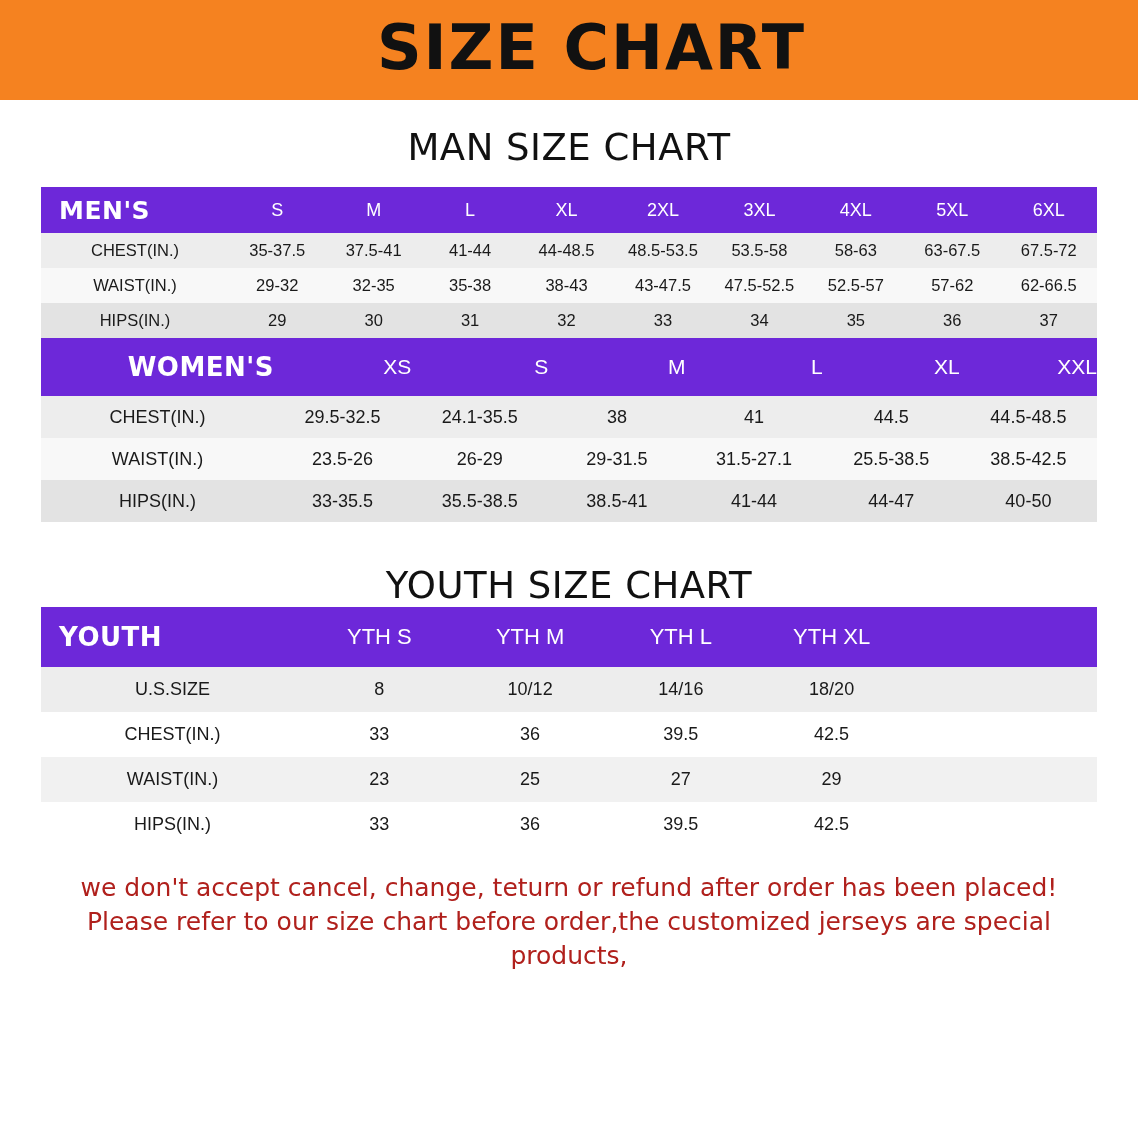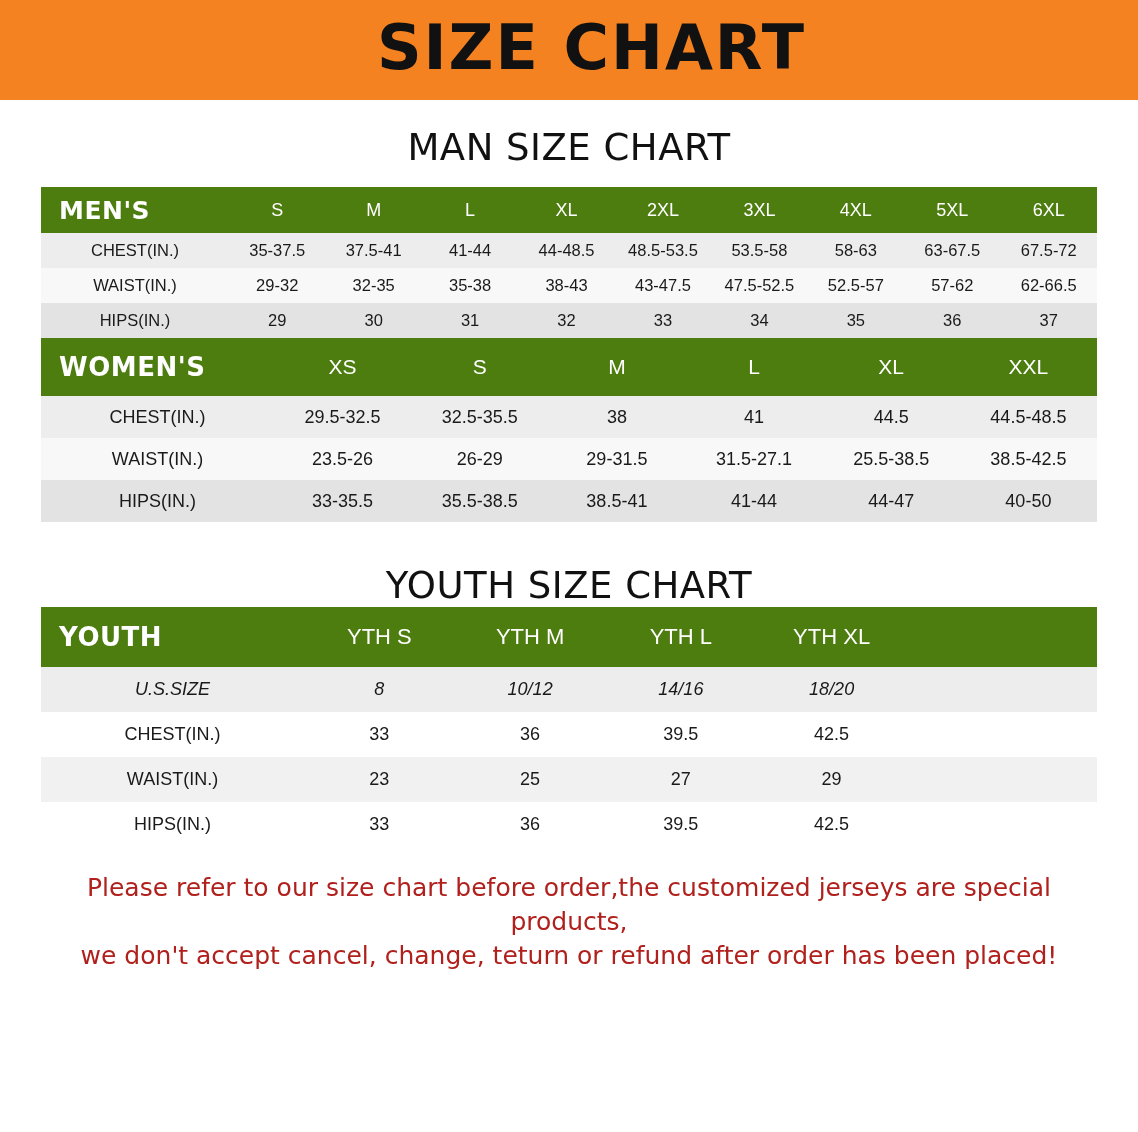--- a/index.html
+++ b/index.html
@@ -62,21 +62,21 @@
   }
   table.size-table th,
   table.size-table td {
     padding: 0;
     text-align: center;
     font-family: "Liberation Sans", sans-serif;
     color: #1a1a1a;
   }
   
   table.size-table thead tr {
-    background: #4d7c0f;
+    background: #6d28d9;
   }
   table.size-table thead th {
     color: #ffffff;
     font-size: 19px;
     height: 46px;
     vertical-align: middle;
     font-weight: normal;
   }
   table.size-table thead th.rowlabel {
     font-family: "DejaVu Sans", sans-serif;
@@ -100,30 +100,30 @@
   tr.band-b td { background: #f8f8f8; }
   tr.band-c td { background: #e3e3e3; }
 
   
   #men-table thead th { font-size: 18px; }
   #men-table thead th.rowlabel { font-size: 25px; }
   #men-table tbody td { font-size: 16.5px; height: 35px; }
 
   
   #women-table thead tr { height: 58px; }
-  #women-table thead th { font-size: 21px; height: 58px; }
+  #women-table thead th { font-size: 21px; height: 58px; text-align: right; }
   #women-table thead th.rowlabel { font-size: 26px; }
   #women-table tbody td { height: 42px; font-size: 18px; }
 
   
   #youth-table thead tr { height: 60px; }
   #youth-table thead th { font-size: 22px; height: 60px; }
   #youth-table thead th.rowlabel { font-size: 26px; }
   #youth-table tbody td { height: 45px; font-size: 18px; }
-  #youth-table tbody tr.band-a td { background: #ededed; font-style: italic; }
+  #youth-table tbody tr.band-a td { background: #ededed; }
   #youth-table tbody tr.band-b td { background: #ffffff; }
   #youth-table tbody tr.band-c td { background: #f1f1f1; }
   #youth-table tbody tr.band-d td { background: #ffffff; }
 
   
   .note {
     margin: 24px auto 0;
     width: 1060px;
     text-align: center;
     color: #b0201c;
@@ -212,21 +212,21 @@
           <th>M</th>
           <th>L</th>
           <th>XL</th>
           <th>XXL</th>
         </tr>
       </thead>
       <tbody>
         <tr class="band-a">
           <td class="rowlabel">CHEST(IN.)</td>
           <td>29.5-32.5</td>
-          <td>32.5-35.5</td>
+          <td>24.1-35.5</td>
           <td>38</td>
           <td>41</td>
           <td>44.5</td>
           <td>44.5-48.5</td>
         </tr>
         <tr class="band-b">
           <td class="rowlabel">WAIST(IN.)</td>
           <td>23.5-26</td>
           <td>26-29</td>
           <td>29-31.5</td>
@@ -292,17 +292,17 @@
           <td>36</td>
           <td>39.5</td>
           <td>42.5</td>
           <td></td>
         </tr>
       </tbody>
     </table>
   </div>
 
   <div class="note">
+    <span class="note-line">we don't accept cancel, change, teturn or refund after order has been placed!</span>
     <span class="note-line">Please refer to our size chart before order,the customized jerseys are special products,</span>
-    <span class="note-line">we don't accept cancel, change, teturn or refund after order has been placed!</span>
   </div>
 
 </div>
 
 </body></html>

